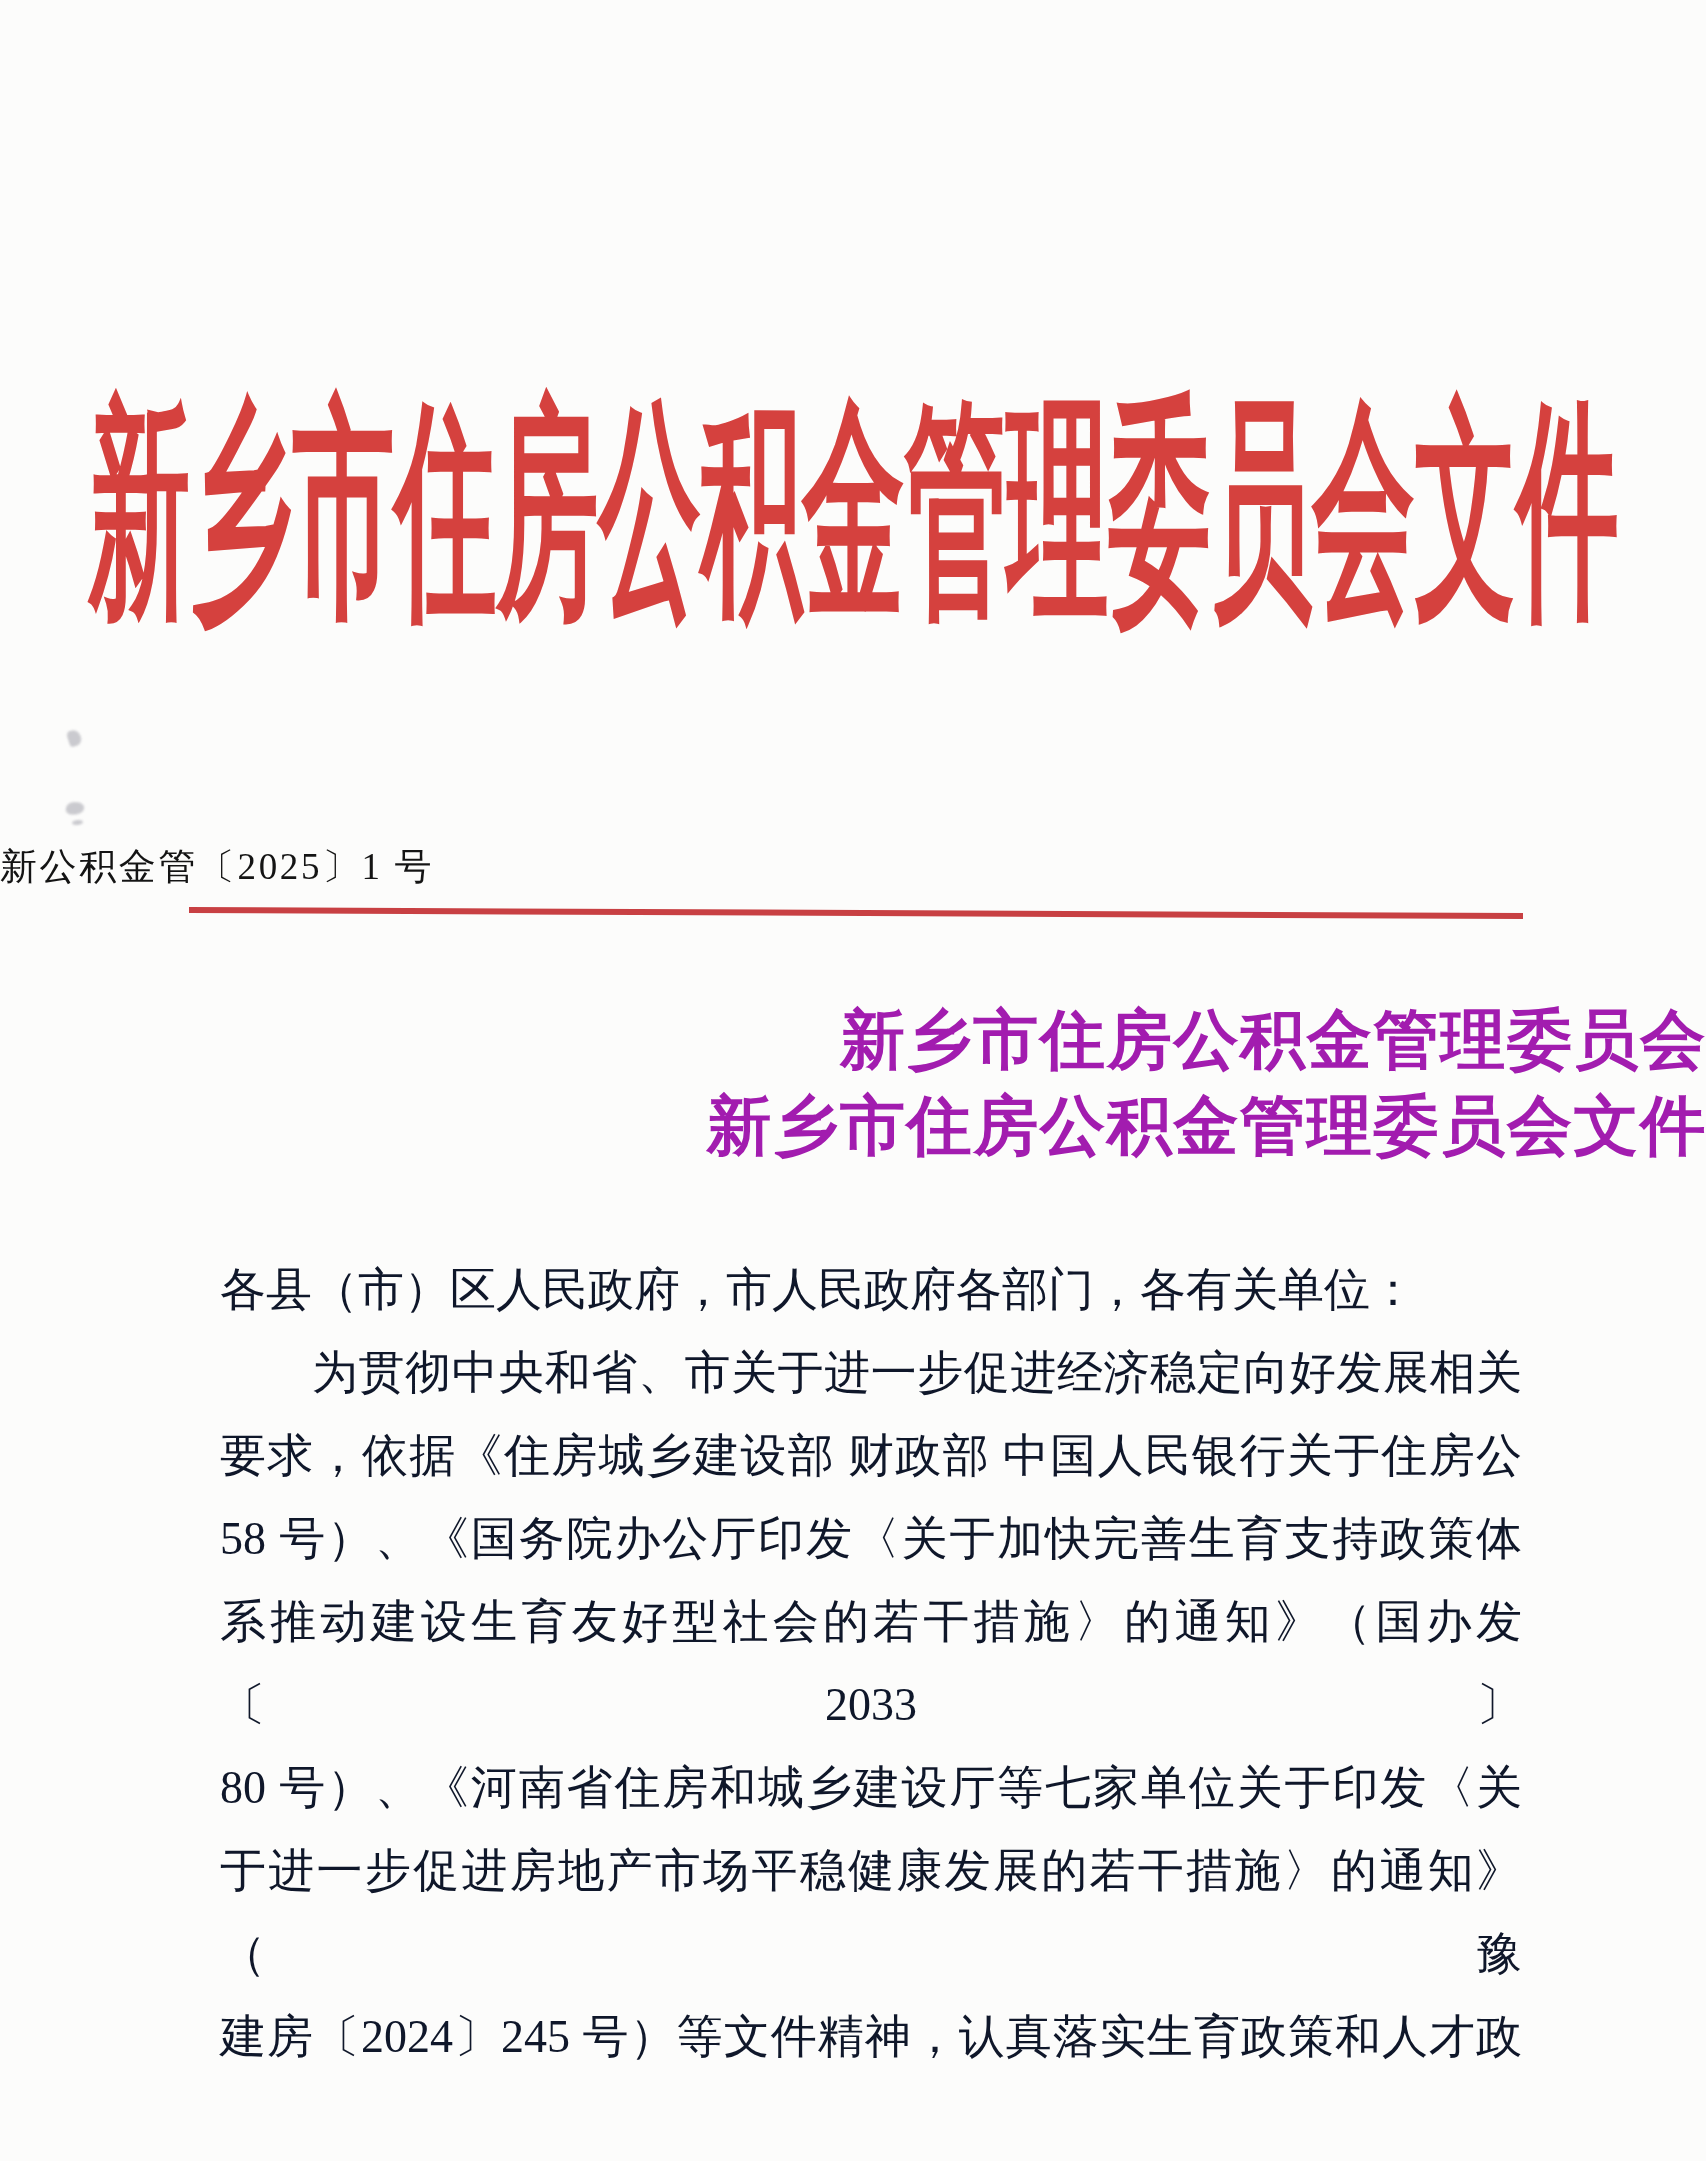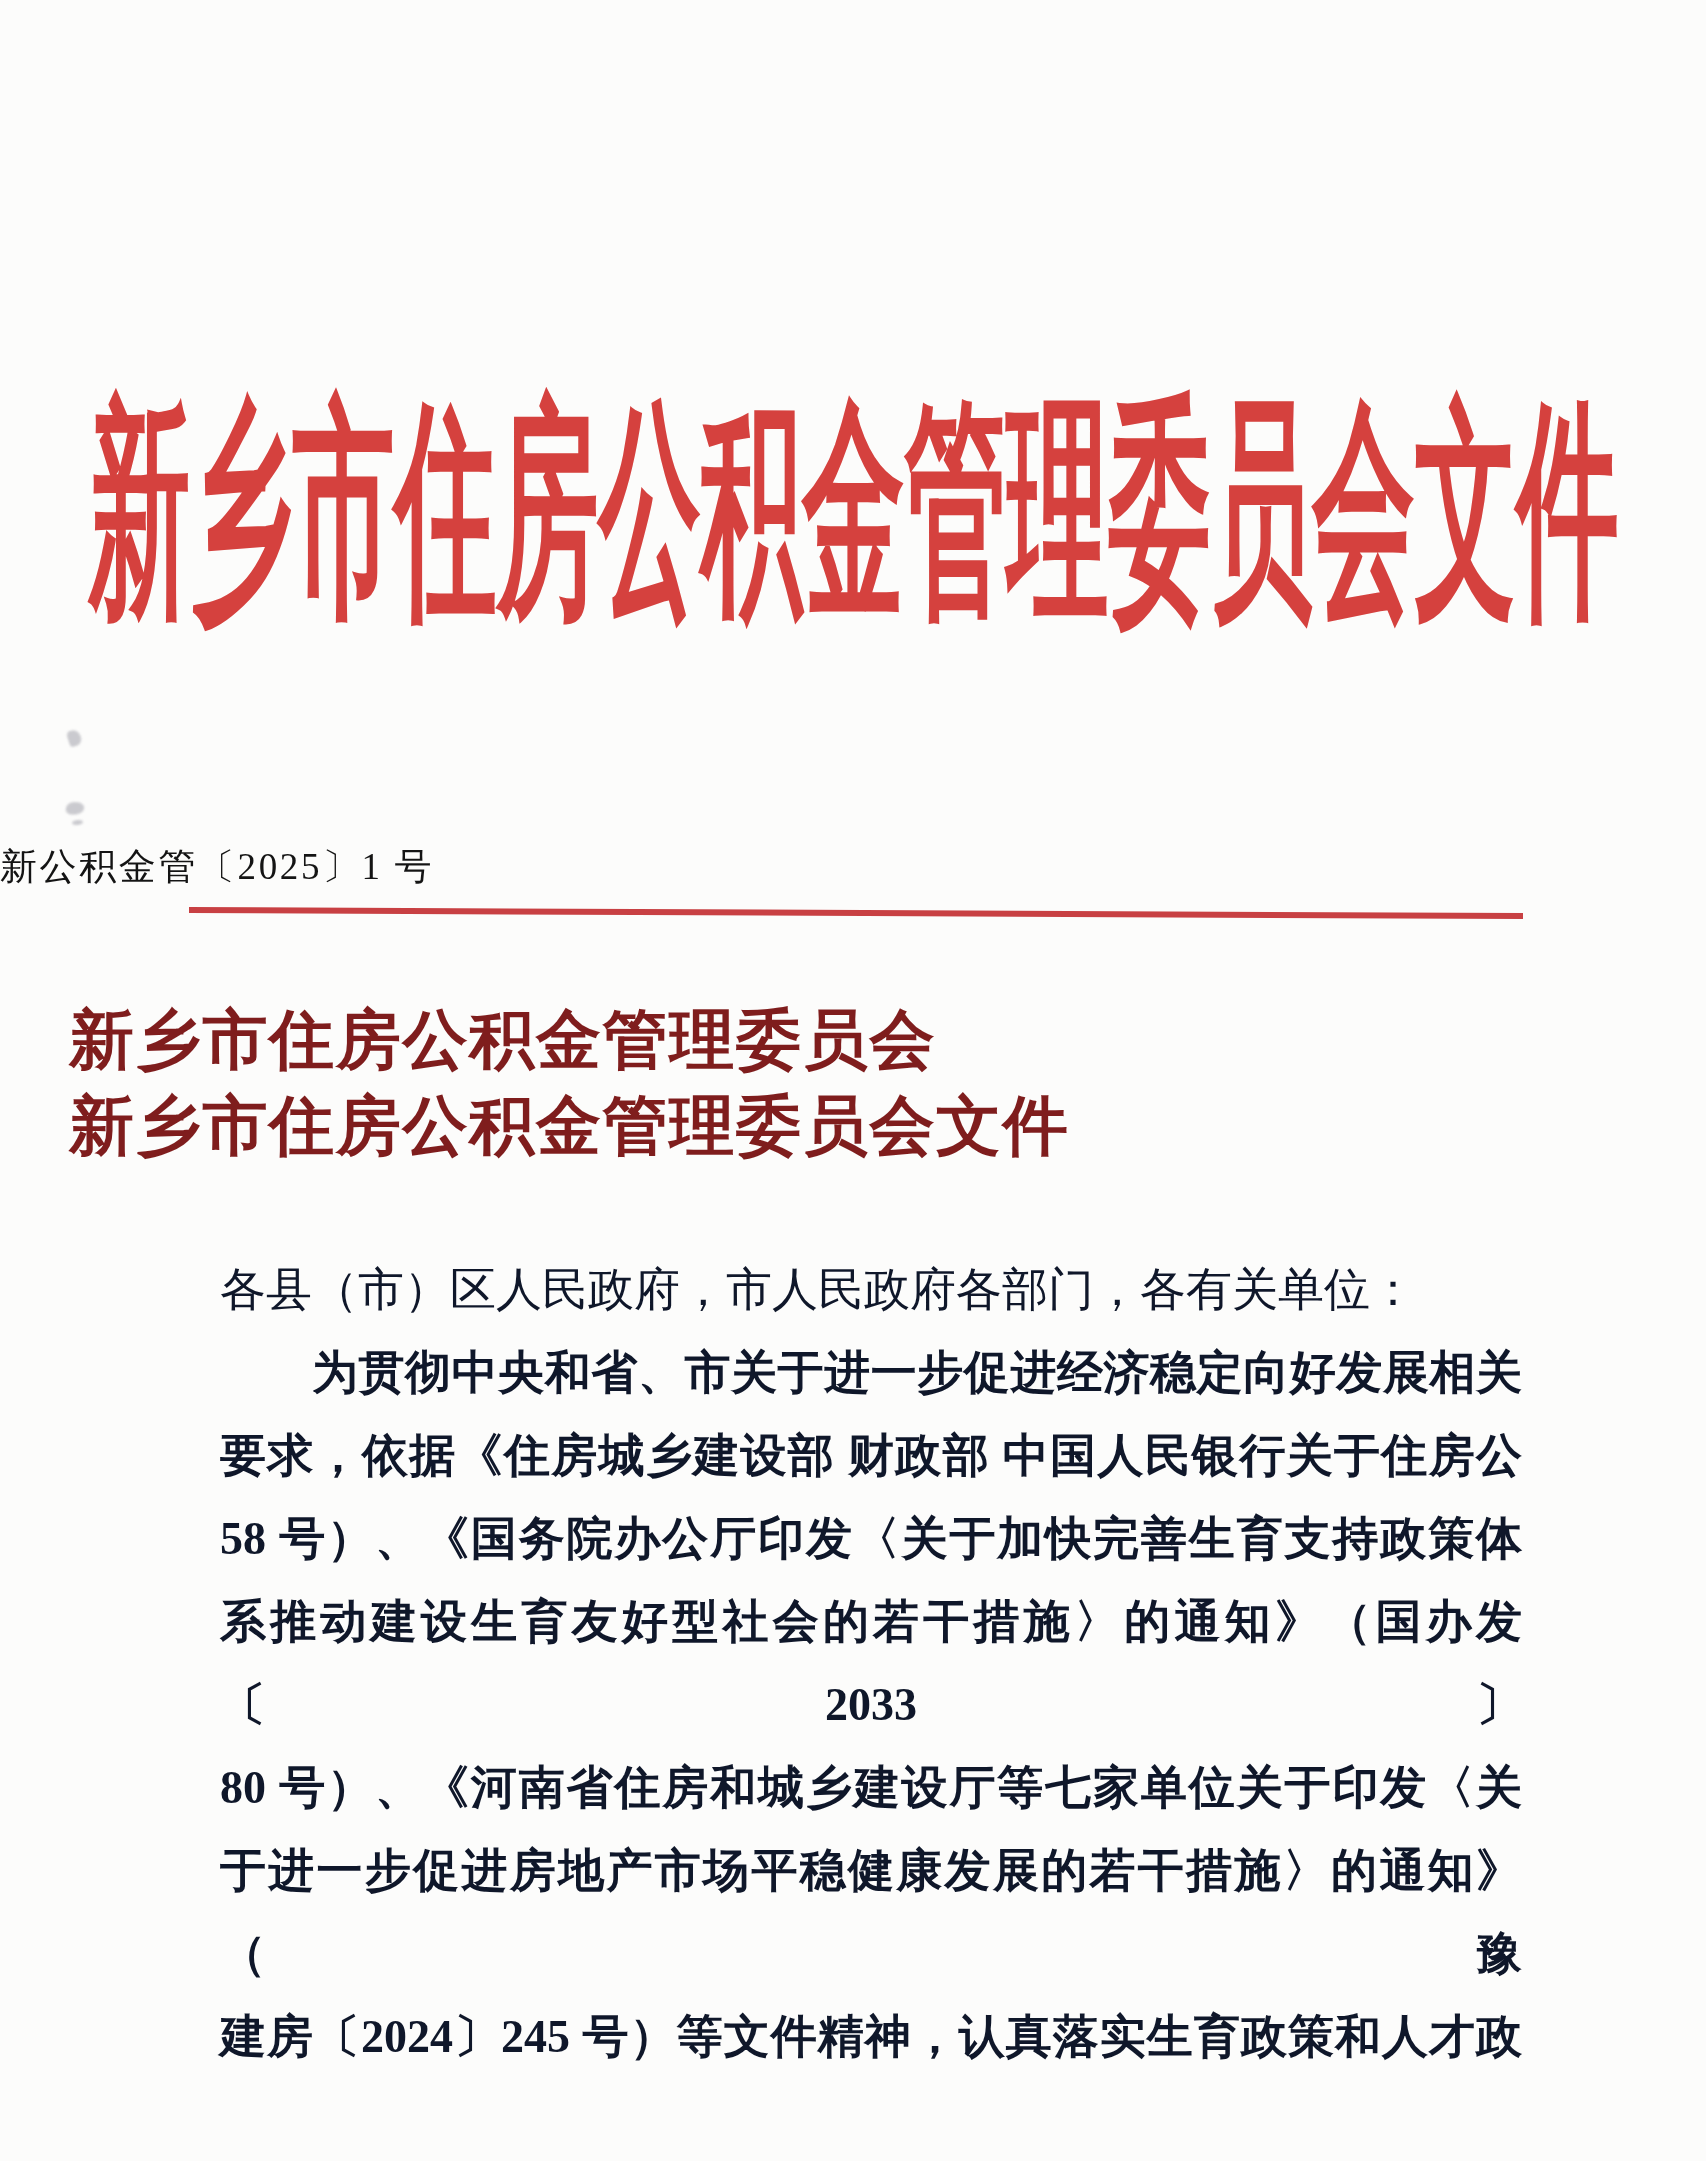--- a/index.html
+++ b/index.html
@@ -53,25 +53,25 @@
     transform: rotate(0.26deg);
     transform-origin: 0 50%;
   }
   
   .title {
     position: absolute;
     top: 997px;
     left: 0;
     width: 100%;
     padding-left: 69px;
-    text-align: left;
+    text-align: right;
     font-size: 65px;
     line-height: 86px;
     font-weight: 700;
-    color: #7f1d1d;
+    color: #a21caf;
     letter-spacing: 1.7px;
   }
   .title span { display: block; white-space: nowrap; }
   
   .body-text {
     position: absolute;
     top: 1248px;
     left: 220px;
     width: 1302px;
     font-size: 46px;
@@ -80,21 +80,20 @@
   }
   .bline {
     white-space: nowrap;
     text-align: left;
   }
   .bline.fill {
     white-space: normal;
     text-align: justify;
     text-align-last: justify;
     text-justify: inter-character;
-    font-weight: bold;
   }
   .bline.indent { text-indent: 2em; }
   
   .artifact {
     position: absolute;
     background: #8f8f9a;
     opacity: 0.45;
     filter: blur(1.3px);
   }
   .artifact.a1 {

